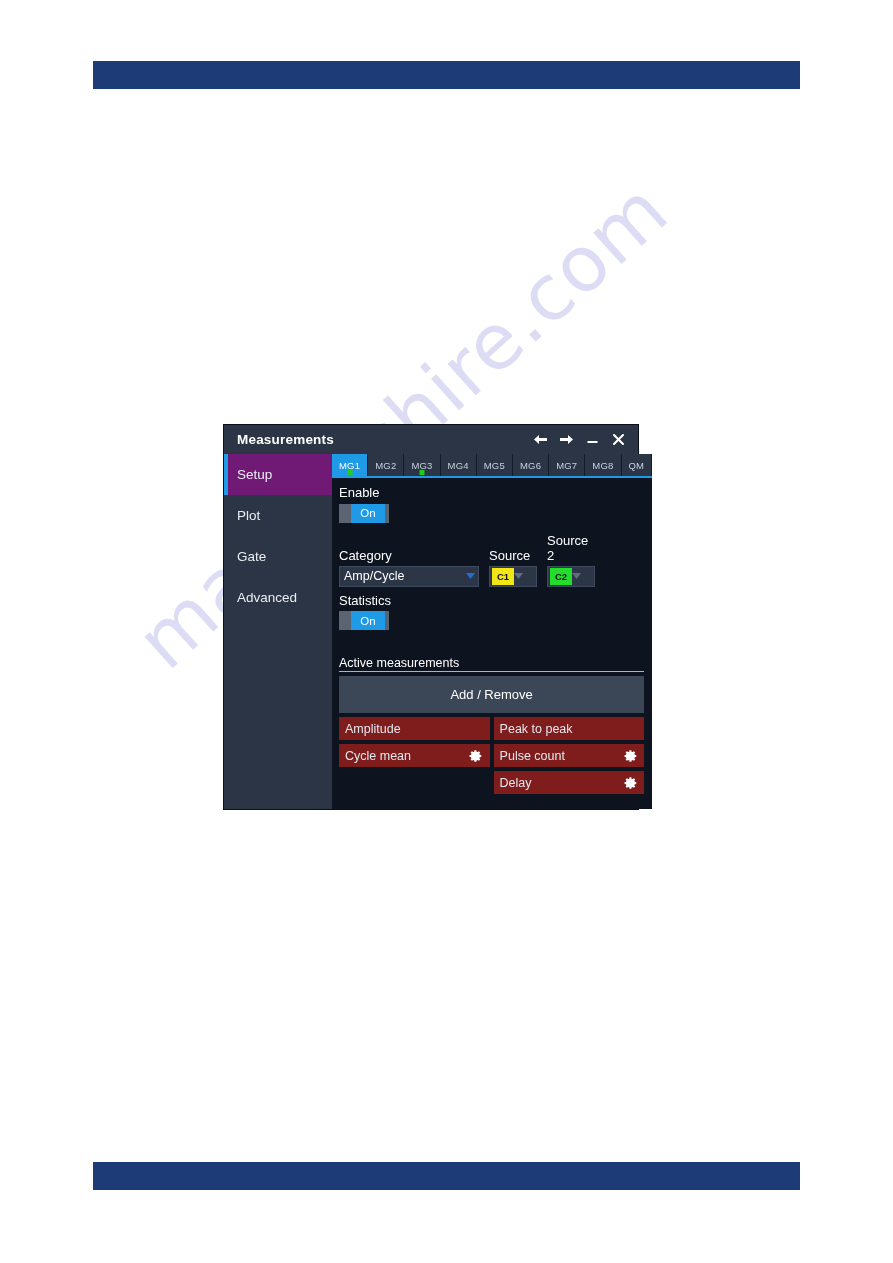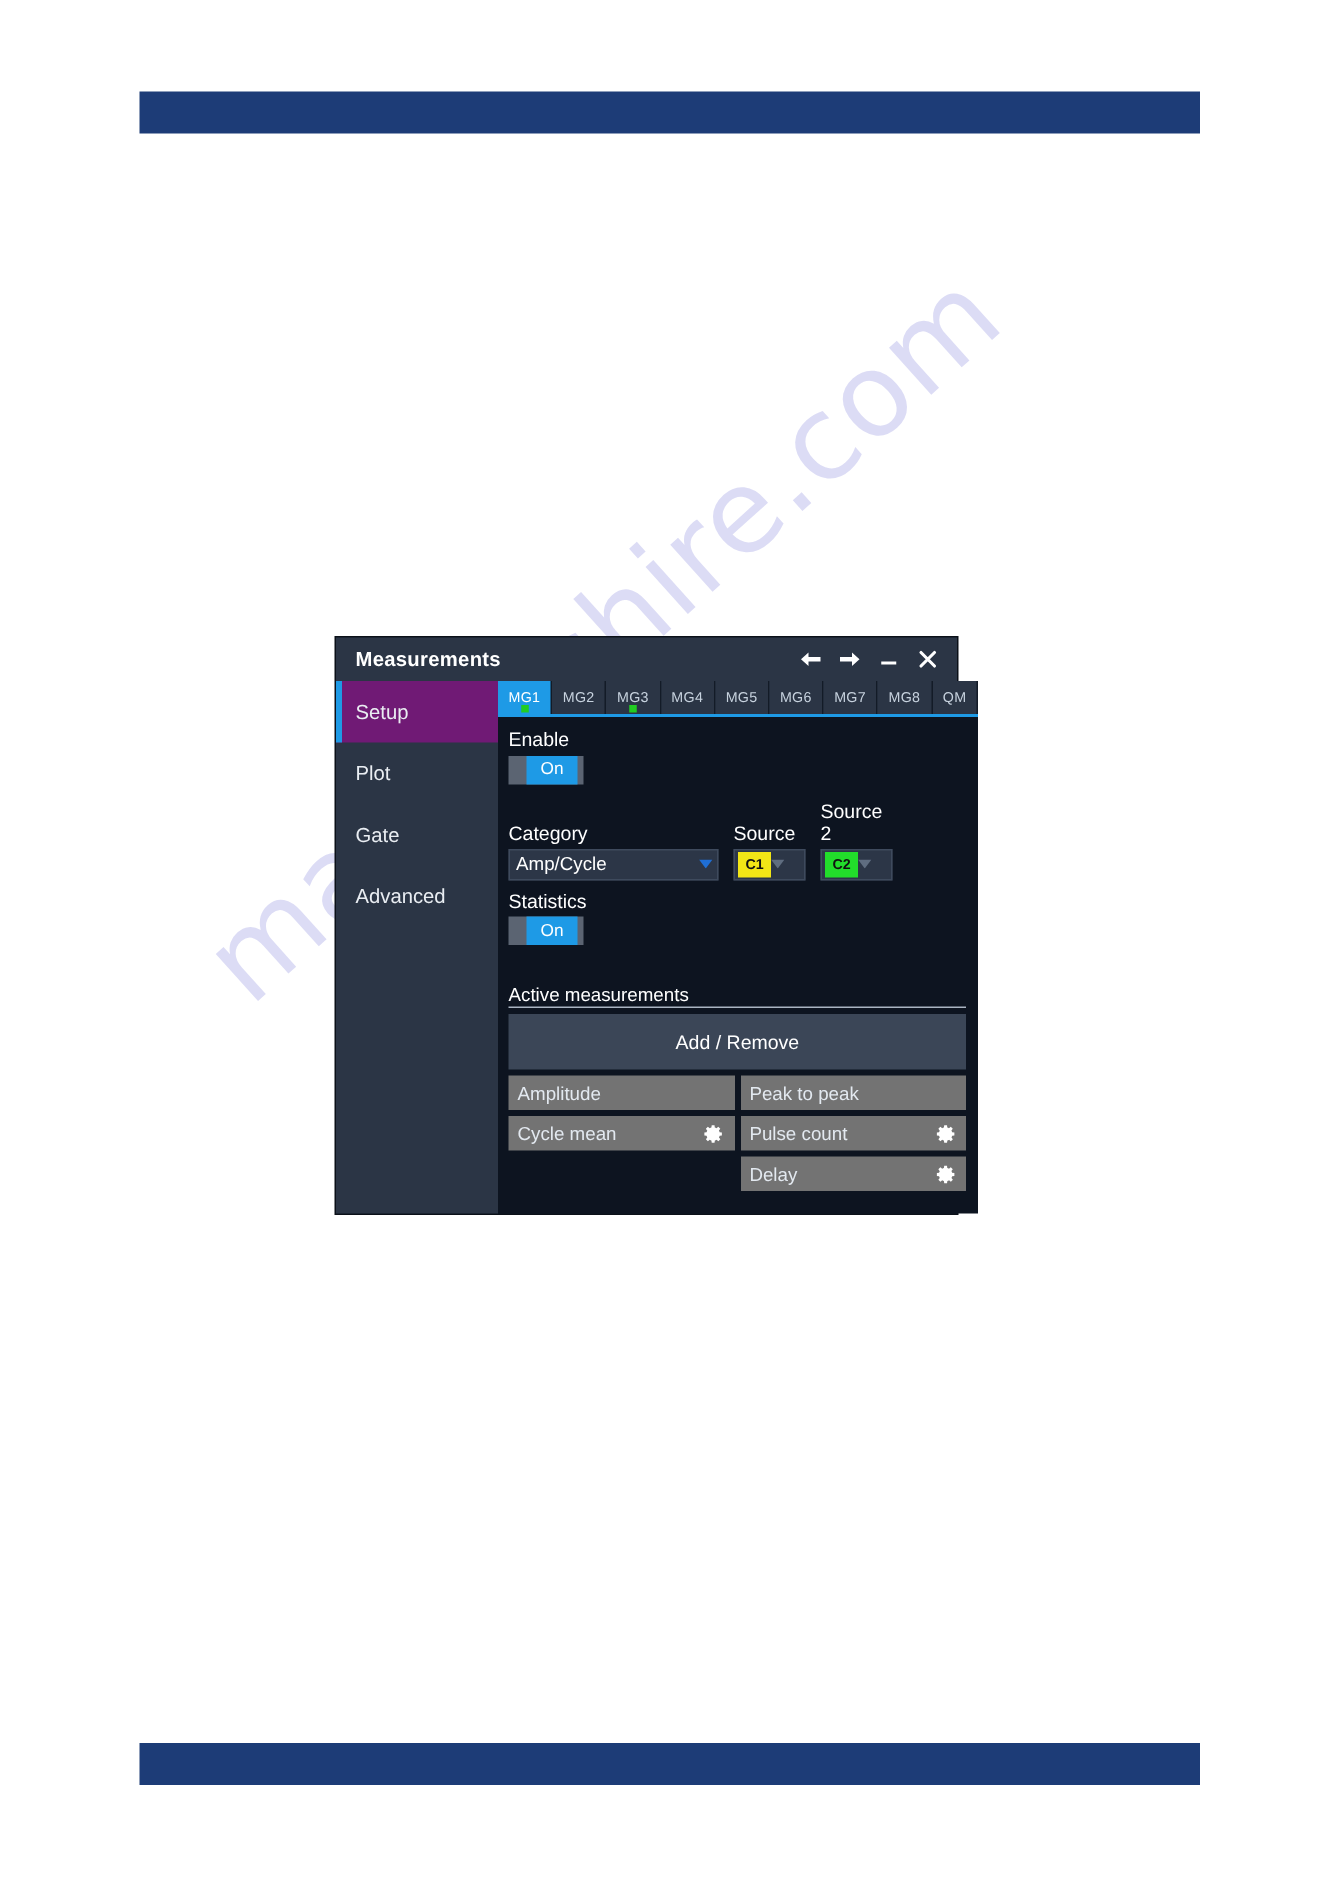--- a/index.html
+++ b/index.html
@@ -275,21 +275,21 @@
   }
   .meas-cell {
     height: 23px;
     display: flex;
     align-items: center;
     box-sizing: border-box;
   }
   .meas-tile {
     width: 100%;
     height: 100%;
-    background: #737373;
+    background: #7f1d1d;
     display: flex;
     align-items: center;
     padding: 0 6px;
     box-sizing: border-box;
     color: #e3e9f0;
     font-size: 12.5px;
   }
   .meas-tile .mlabel { flex: 1; }
   .meas-tile .gear {
     width: 15px; height: 15px;

